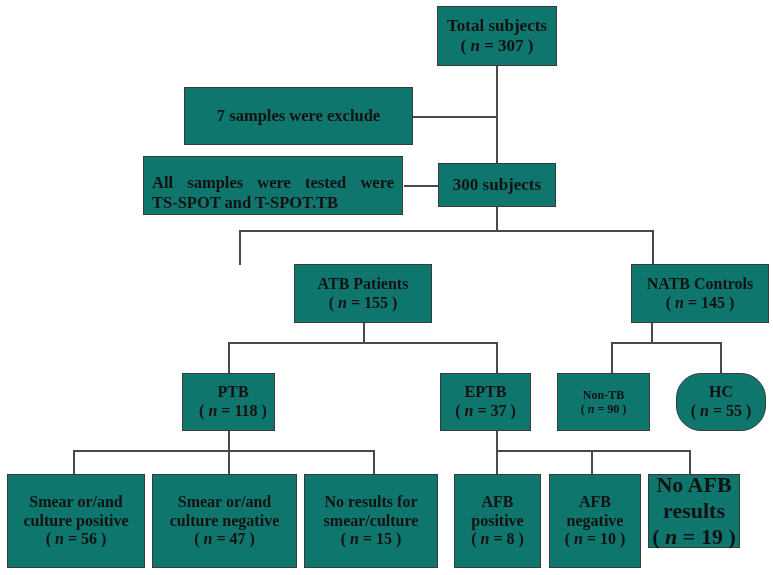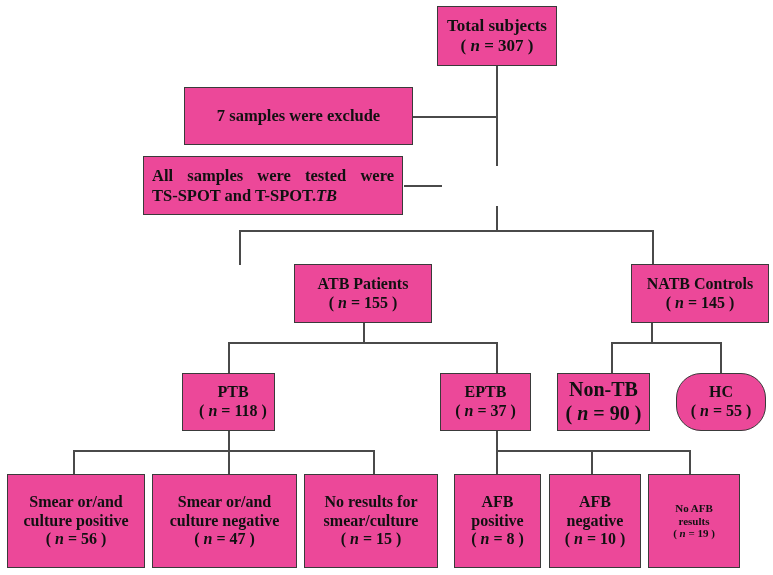--- a/index.html
+++ b/index.html
@@ -12,48 +12,48 @@
     width: 773px;
     height: 575px;
     background: #ffffff;
     font-family: "Liberation Serif", "DejaVu Serif", serif;
     overflow: hidden;
   }
   .node {
     position: absolute;
     box-sizing: border-box;
     border: 1.6px solid #3a3a3a;
-    background: #ec4899;
+    background: #0f766e;
     display: flex;
     flex-direction: column;
     align-items: center;
     justify-content: center;
     font-weight: bold;
     color: #111111;
     line-height: 1.18;
     text-align: center;
     z-index: 3;
     padding: 1px 3px;
   }
   .node .line {
     white-space: nowrap;
   }
   .node.justified {
     align-items: stretch;
     text-align: left;
+    justify-content: flex-end;
   }
   .node.justified .line {
     white-space: nowrap;
   }
   .node.justified .line.just {
     display: flex;
     justify-content: space-between;
   }
   .ital {
-    font-style: italic;
   }
   .nvar {
     font-style: italic;
     font-weight: bold;
   }
   .conn {
     position: absolute;
     background: #4a4a4a;
     z-index: 1;
   }
@@ -110,20 +110,23 @@
     <span class="line just">
       <span>All</span>
         <span>samples</span>
         <span>were</span>
         <span>tested</span>
         <span>were</span>
     </span>
     <span class="line"><span>TS-SPOT and T-SPOT.</span><span class="ital">TB</span></span>
   </div>
 
+  <div class="node" style="left:438px; top:163px; width:118px; height:44px; font-size:17px;">
+    <span class="line">300 subjects</span>
+  </div>
 
   <div class="node" style="left:294px; top:264px; width:138px; height:59px; font-size:16px;">
     <span class="line">ATB Patients</span>
     <span class="line"><span>( </span><span class="nvar">n</span><span> = </span><span>155</span><span> )</span></span>
   </div>
 
   <div class="node" style="left:583px; top:264px; width:138px; height:59px; font-size:16px;margin-left:48px;">
     <span class="line">NATB Controls</span>
     <span class="line"><span>( </span><span class="nvar">n</span><span> = </span><span>145</span><span> )</span></span>
   </div>
@@ -131,21 +134,21 @@
   <div class="node" style="left:182px; top:373px; width:93px; height:58px; font-size:16px;padding-left:12px;">
     <span class="line">PTB</span>
     <span class="line"><span>( </span><span class="nvar">n</span><span> = </span><span>118</span><span> )</span></span>
   </div>
 
   <div class="node" style="left:440px; top:373px; width:91px; height:58px; font-size:16px;">
     <span class="line">EPTB</span>
     <span class="line"><span>( </span><span class="nvar">n</span><span> = </span><span>37</span><span> )</span></span>
   </div>
 
-  <div class="node" style="left:557px; top:373px; width:93px; height:58px; font-size:20px;">
+  <div class="node" style="left:557px; top:373px; width:93px; height:58px; font-size:12px;">
     <span class="line">Non-TB</span>
     <span class="line"><span>( </span><span class="nvar">n</span><span> = </span><span>90</span><span> )</span></span>
   </div>
 
   <div class="node" style="left:676px; top:373px; width:90px; height:58px; font-size:16px;border-radius:25px;">
     <span class="line">HC</span>
     <span class="line"><span>( </span><span class="nvar">n</span><span> = </span><span>55</span><span> )</span></span>
   </div>
 
   <div class="node" style="left:7px; top:474px; width:138px; height:94px; font-size:16px;">
@@ -171,19 +174,19 @@
     <span class="line">positive</span>
     <span class="line"><span>( </span><span class="nvar">n</span><span> = </span><span>8</span><span> )</span></span>
   </div>
 
   <div class="node" style="left:549px; top:474px; width:92px; height:94px; font-size:16px;">
     <span class="line">AFB</span>
     <span class="line">negative</span>
     <span class="line"><span>( </span><span class="nvar">n</span><span> = </span><span>10</span><span> )</span></span>
   </div>
 
-  <div class="node" style="left:648px; top:474px; width:92px; height:94px; font-size:11px;font-family:Liberation Serif, serif;">
+  <div class="node" style="left:648px; top:474px; width:92px; height:74px; font-size:22px;font-family:Liberation Serif, serif;">
     <span class="line">No AFB</span>
     <span class="line">results</span>
     <span class="line"><span>( </span><span class="nvar">n</span><span> = </span><span>19</span><span> )</span></span>
   </div>
 
 </div>
 
 </body></html>

